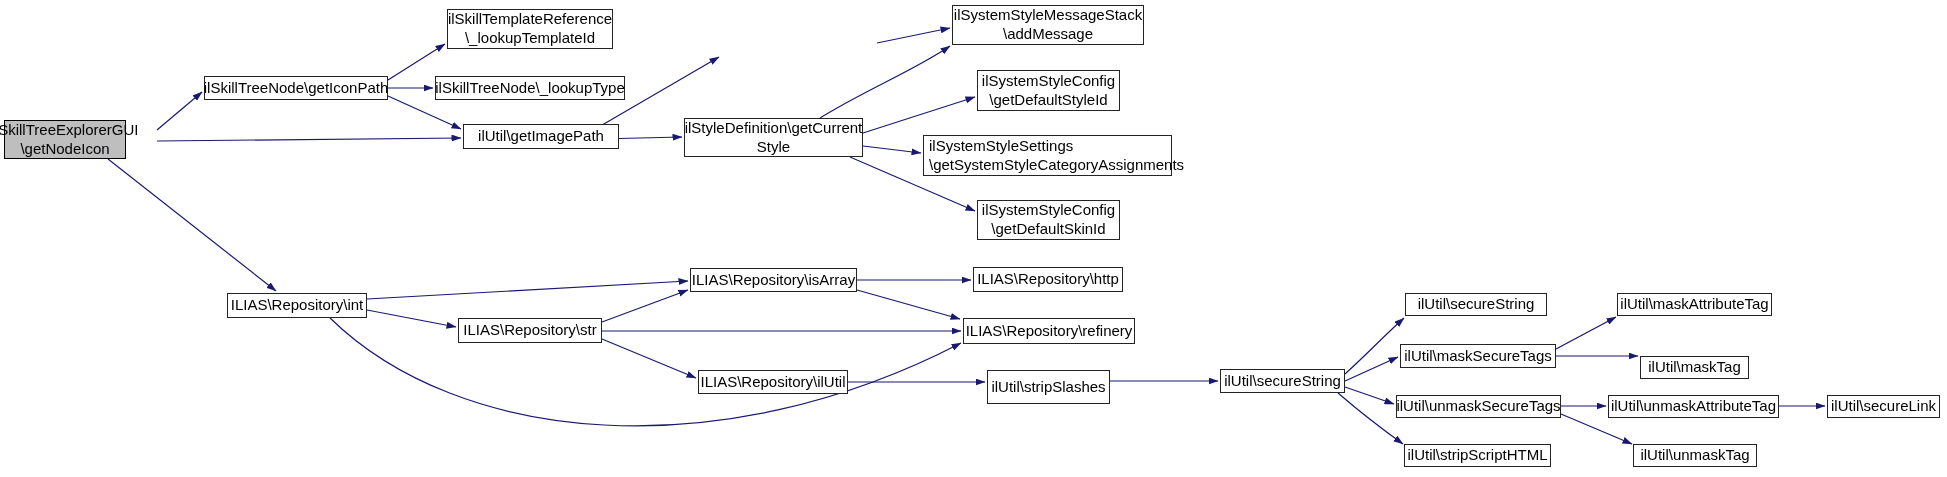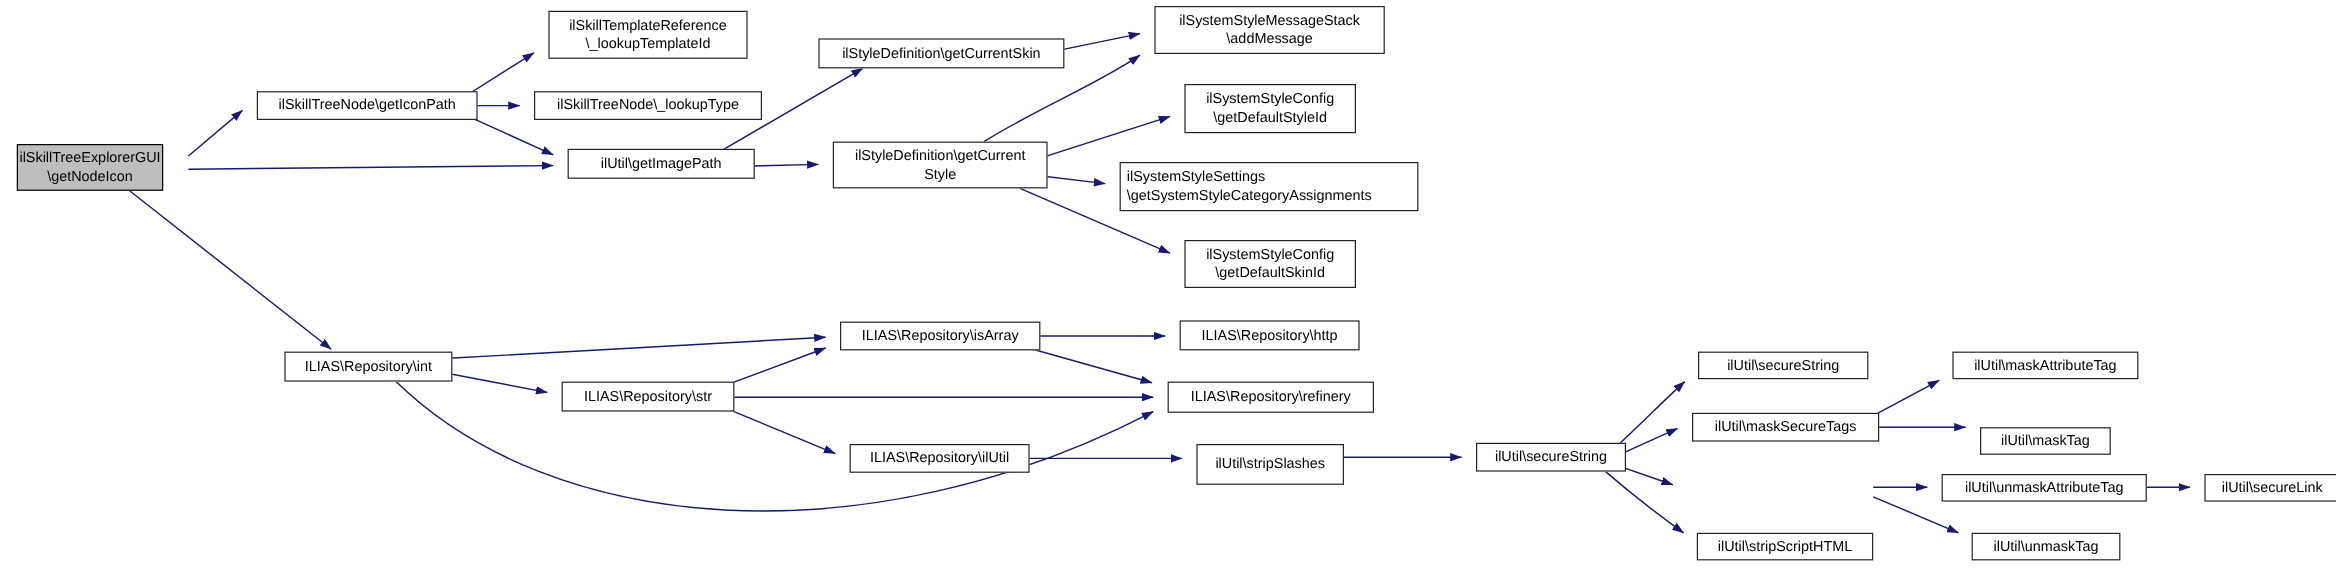--- a/index.html
+++ b/index.html
@@ -12,29 +12,28 @@
   }
   svg.edges-layer{position:absolute;left:0;top:0;width:1947px;height:477px;}
   .edge{stroke:var(--edge,#191970);stroke-width:1.2;fill:none;}
   .arrowhead{fill:var(--edge,#191970);}
   .node{
     position:absolute;
     box-sizing:border-box;
     background:var(--node_fill,#fff);
     border:1.3px solid var(--node_border,#242424);
     color:var(--text,#000);
-    font-size:12px;
+    font-size:15px;
     line-height:1.26;
     display:flex;
     align-items:center;
     justify-content:center;
     text-align:center;
     white-space:pre-line;
     cursor:pointer;
-    margin-left:10px;
   }
   .node.root{
     background:var(--root_fill,#bebebe);
     border:1.8px solid #000;
   }
   .node.left{
     justify-content:flex-start;
     text-align:left;
     padding-left:5px;
   }
@@ -86,41 +85,41 @@
     </g>
   </svg>
 
   <div class="node root" style="left:4px;top:120px;width:122px;height:39px">ilSkillTreeExplorerGUI
 \getNodeIcon</div>
   <div class="node" style="left:204px;top:76px;width:184px;height:24px">ilSkillTreeNode\getIconPath</div>
   <div class="node" style="left:447px;top:9px;width:166px;height:40px">ilSkillTemplateReference
 \_lookupTemplateId</div>
   <div class="node" style="left:435px;top:76px;width:190px;height:24px">ilSkillTreeNode\_lookupType</div>
   <div class="node" style="left:463px;top:124px;width:156px;height:25px">ilUtil\getImagePath</div>
-  <div class="node" style="left:672px;top:32px;width:205px;height:25px">ilStyleDefinition\getCurrentSkin</div>
   <div class="node" style="left:684px;top:118px;width:179px;height:39px">ilStyleDefinition\getCurrent
 Style</div>
   <div class="node" style="left:952px;top:5px;width:192px;height:40px">ilSystemStyleMessageStack
 \addMessage</div>
   <div class="node" style="left:977px;top:70px;width:143px;height:41px">ilSystemStyleConfig
 \getDefaultStyleId</div>
   <div class="node left" style="left:923px;top:135px;width:249px;height:41px">ilSystemStyleSettings
 \getSystemStyleCategoryAssignments</div>
   <div class="node" style="left:977px;top:200px;width:143px;height:40px">ilSystemStyleConfig
 \getDefaultSkinId</div>
   <div class="node" style="left:227px;top:293px;width:140px;height:25px">ILIAS\Repository\int</div>
   <div class="node" style="left:458px;top:318px;width:144px;height:25px">ILIAS\Repository\str</div>
   <div class="node" style="left:690px;top:268px;width:167px;height:24px">ILIAS\Repository\isArray</div>
   <div class="node" style="left:698px;top:370px;width:150px;height:24px">ILIAS\Repository\ilUtil</div>
   <div class="node" style="left:973px;top:267px;width:150px;height:25px">ILIAS\Repository\http</div>
   <div class="node" style="left:963px;top:318px;width:172px;height:26px">ILIAS\Repository\refinery</div>
   <div class="node" style="left:987px;top:370px;width:123px;height:34px">ilUtil\stripSlashes</div>
   <div class="node" style="left:1220px;top:369px;width:125px;height:24px">ilUtil\secureString</div>
   <div class="node" style="left:1405px;top:293px;width:142px;height:23px">ilUtil\secureString</div>
   <div class="node" style="left:1400px;top:344px;width:156px;height:24px">ilUtil\maskSecureTags</div>
+  <div class="node" style="left:1396px;top:395px;width:165px;height:23px">ilUtil\unmaskSecureTags</div>
   <div class="node" style="left:1404px;top:444px;width:147px;height:23px">ilUtil\stripScriptHTML</div>
   <div class="node" style="left:1617px;top:293px;width:155px;height:23px">ilUtil\maskAttributeTag</div>
   <div class="node" style="left:1640px;top:356px;width:109px;height:23px">ilUtil\maskTag</div>
   <div class="node" style="left:1608px;top:395px;width:171px;height:23px">ilUtil\unmaskAttributeTag</div>
   <div class="node" style="left:1633px;top:444px;width:124px;height:23px">ilUtil\unmaskTag</div>
   <div class="node" style="left:1827px;top:395px;width:113px;height:23px">ilUtil\secureLink</div>
 
 </div>
 
 </body></html>

